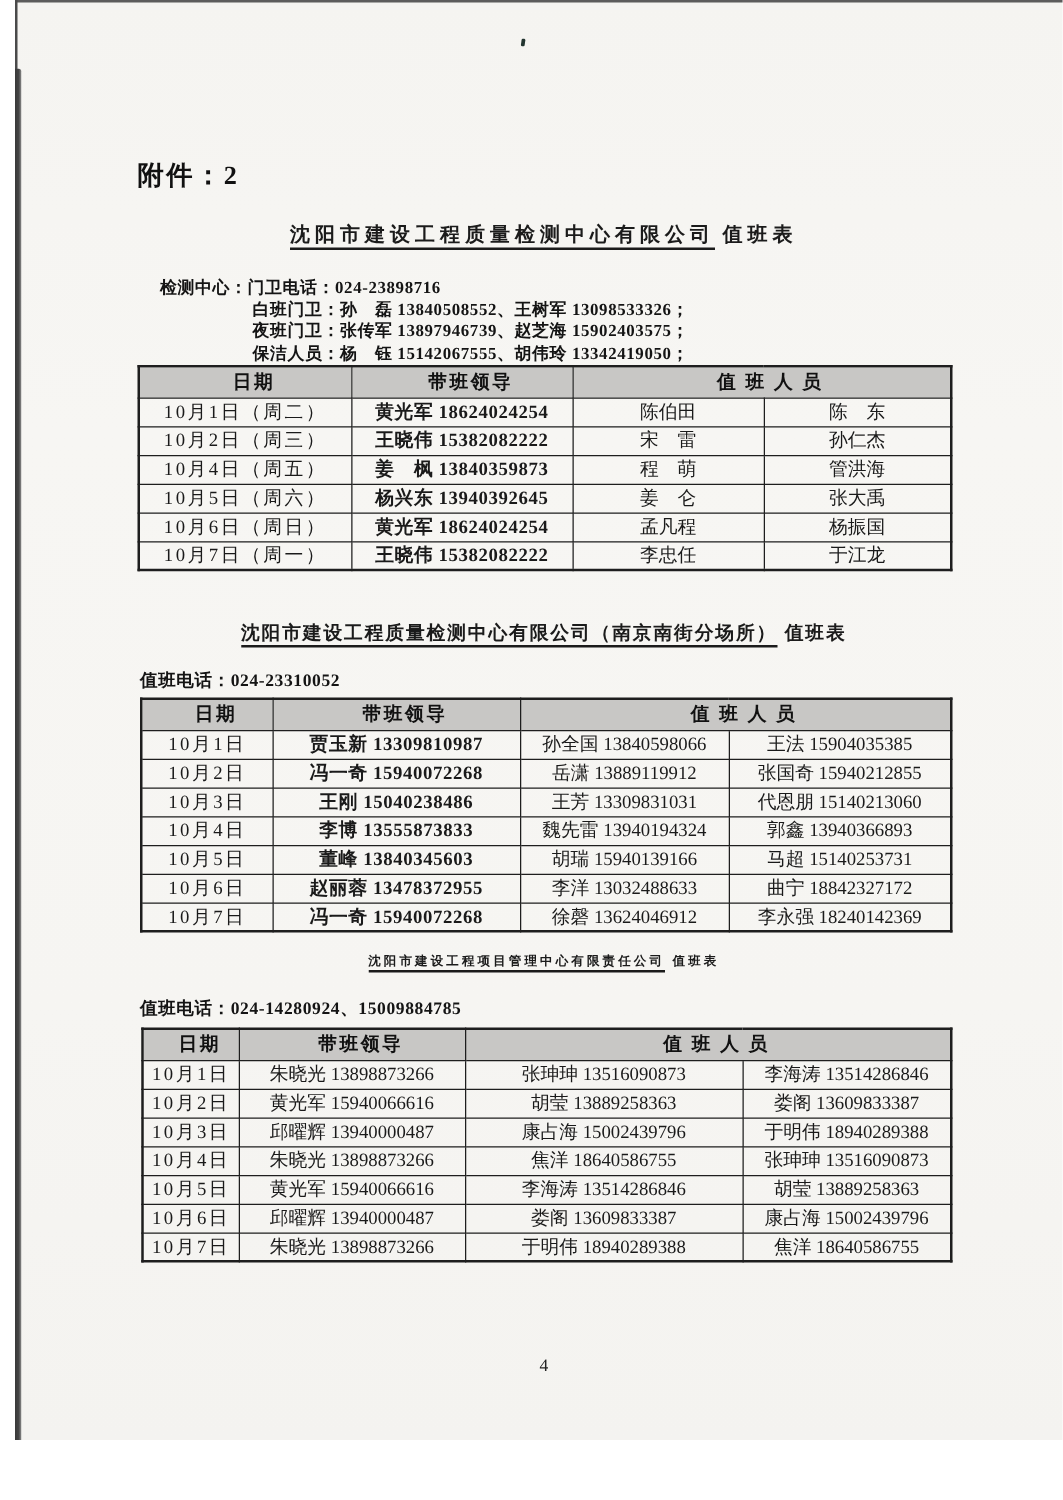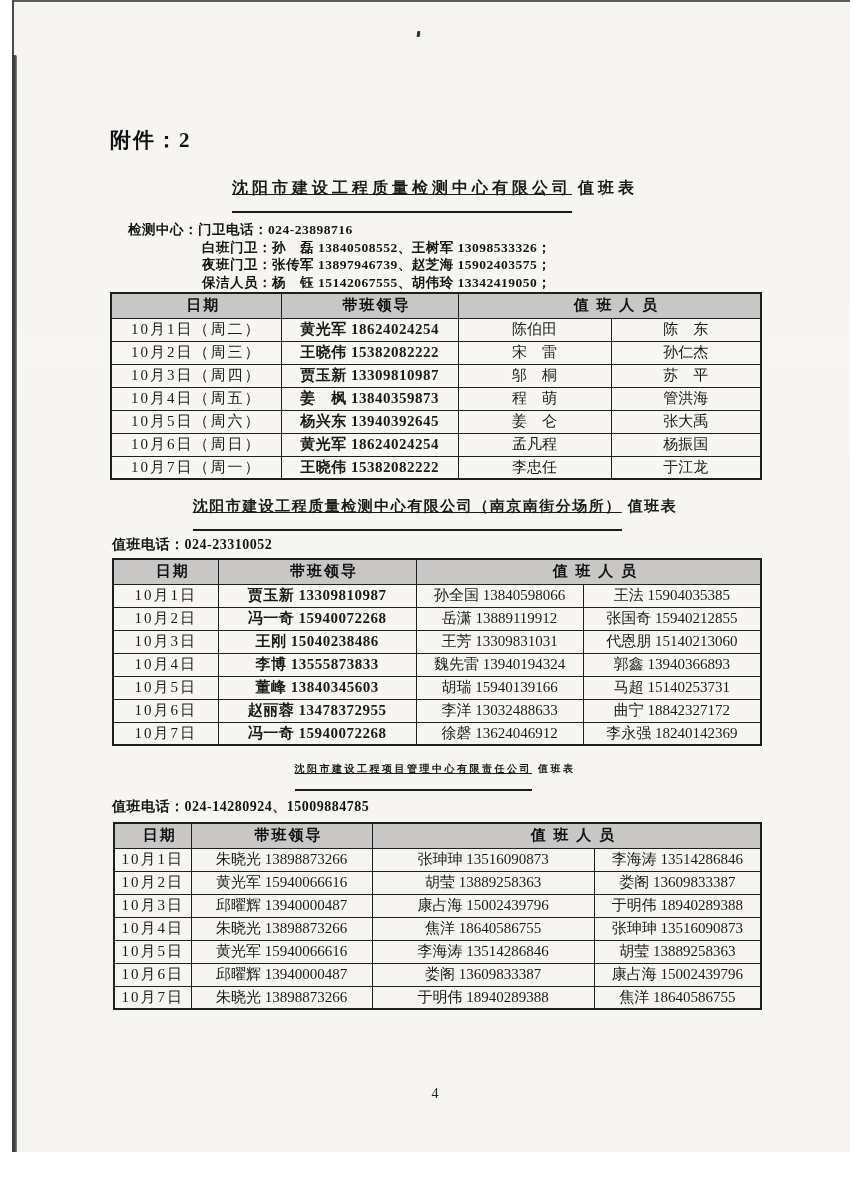--- a/index.html
+++ b/index.html
@@ -38,21 +38,21 @@
   .attachment-label {
     position: absolute; left: 98px; top: 126px;
     font-size: 21px; font-weight: bold; letter-spacing: 2px; color: #111;
   }
 
   .doc-title {
     position: absolute; left: 98px; width: 650px; text-align: center;
     font-weight: bold; color: #1b1b1b; white-space: nowrap;
   }
   .doc-title .u {
-    border-bottom: 2px solid #1b1b1b; padding-bottom: 15px; text-decoration: underline;
+    border-bottom: 2px solid #1b1b1b; padding-bottom: 1px;
   }
   .doc-title .suffix { padding-left: 6px; }
   .title-1 { top: 178px; font-size: 16px; letter-spacing: 4px; }
   .title-2 { top: 497px; font-size: 15px; letter-spacing: 1.5px; text-align: center; }
   .title-3 { top: 762px; font-size: 10px; letter-spacing: 2.5px; }
 
   .gate-info {
     position: absolute; left: 116px; top: 221px;
     font-weight: bold; font-size: 13.5px; line-height: 17.6px; color: #141414;
     letter-spacing: 0.5px;
@@ -136,26 +136,20 @@
         <td>陈伯田</td>
         <td>陈　东</td>
       </tr>
       <tr>
         <td class="date-cell">10月2日（周三）</td>
         <td class="leader-cell">王晓伟 15382082222</td>
         <td>宋　雷</td>
         <td>孙仁杰</td>
       </tr>
       <tr>
-        <td class="date-cell">10月3日（周四）</td>
-        <td class="leader-cell">贾玉新 13309810987</td>
-        <td>邬　桐</td>
-        <td>苏　平</td>
-      </tr>
-      <tr>
         <td class="date-cell">10月4日（周五）</td>
         <td class="leader-cell">姜　枫 13840359873</td>
         <td>程　萌</td>
         <td>管洪海</td>
       </tr>
       <tr>
         <td class="date-cell">10月5日（周六）</td>
         <td class="leader-cell">杨兴东 13940392645</td>
         <td>姜　仑</td>
         <td>张大禹</td>

